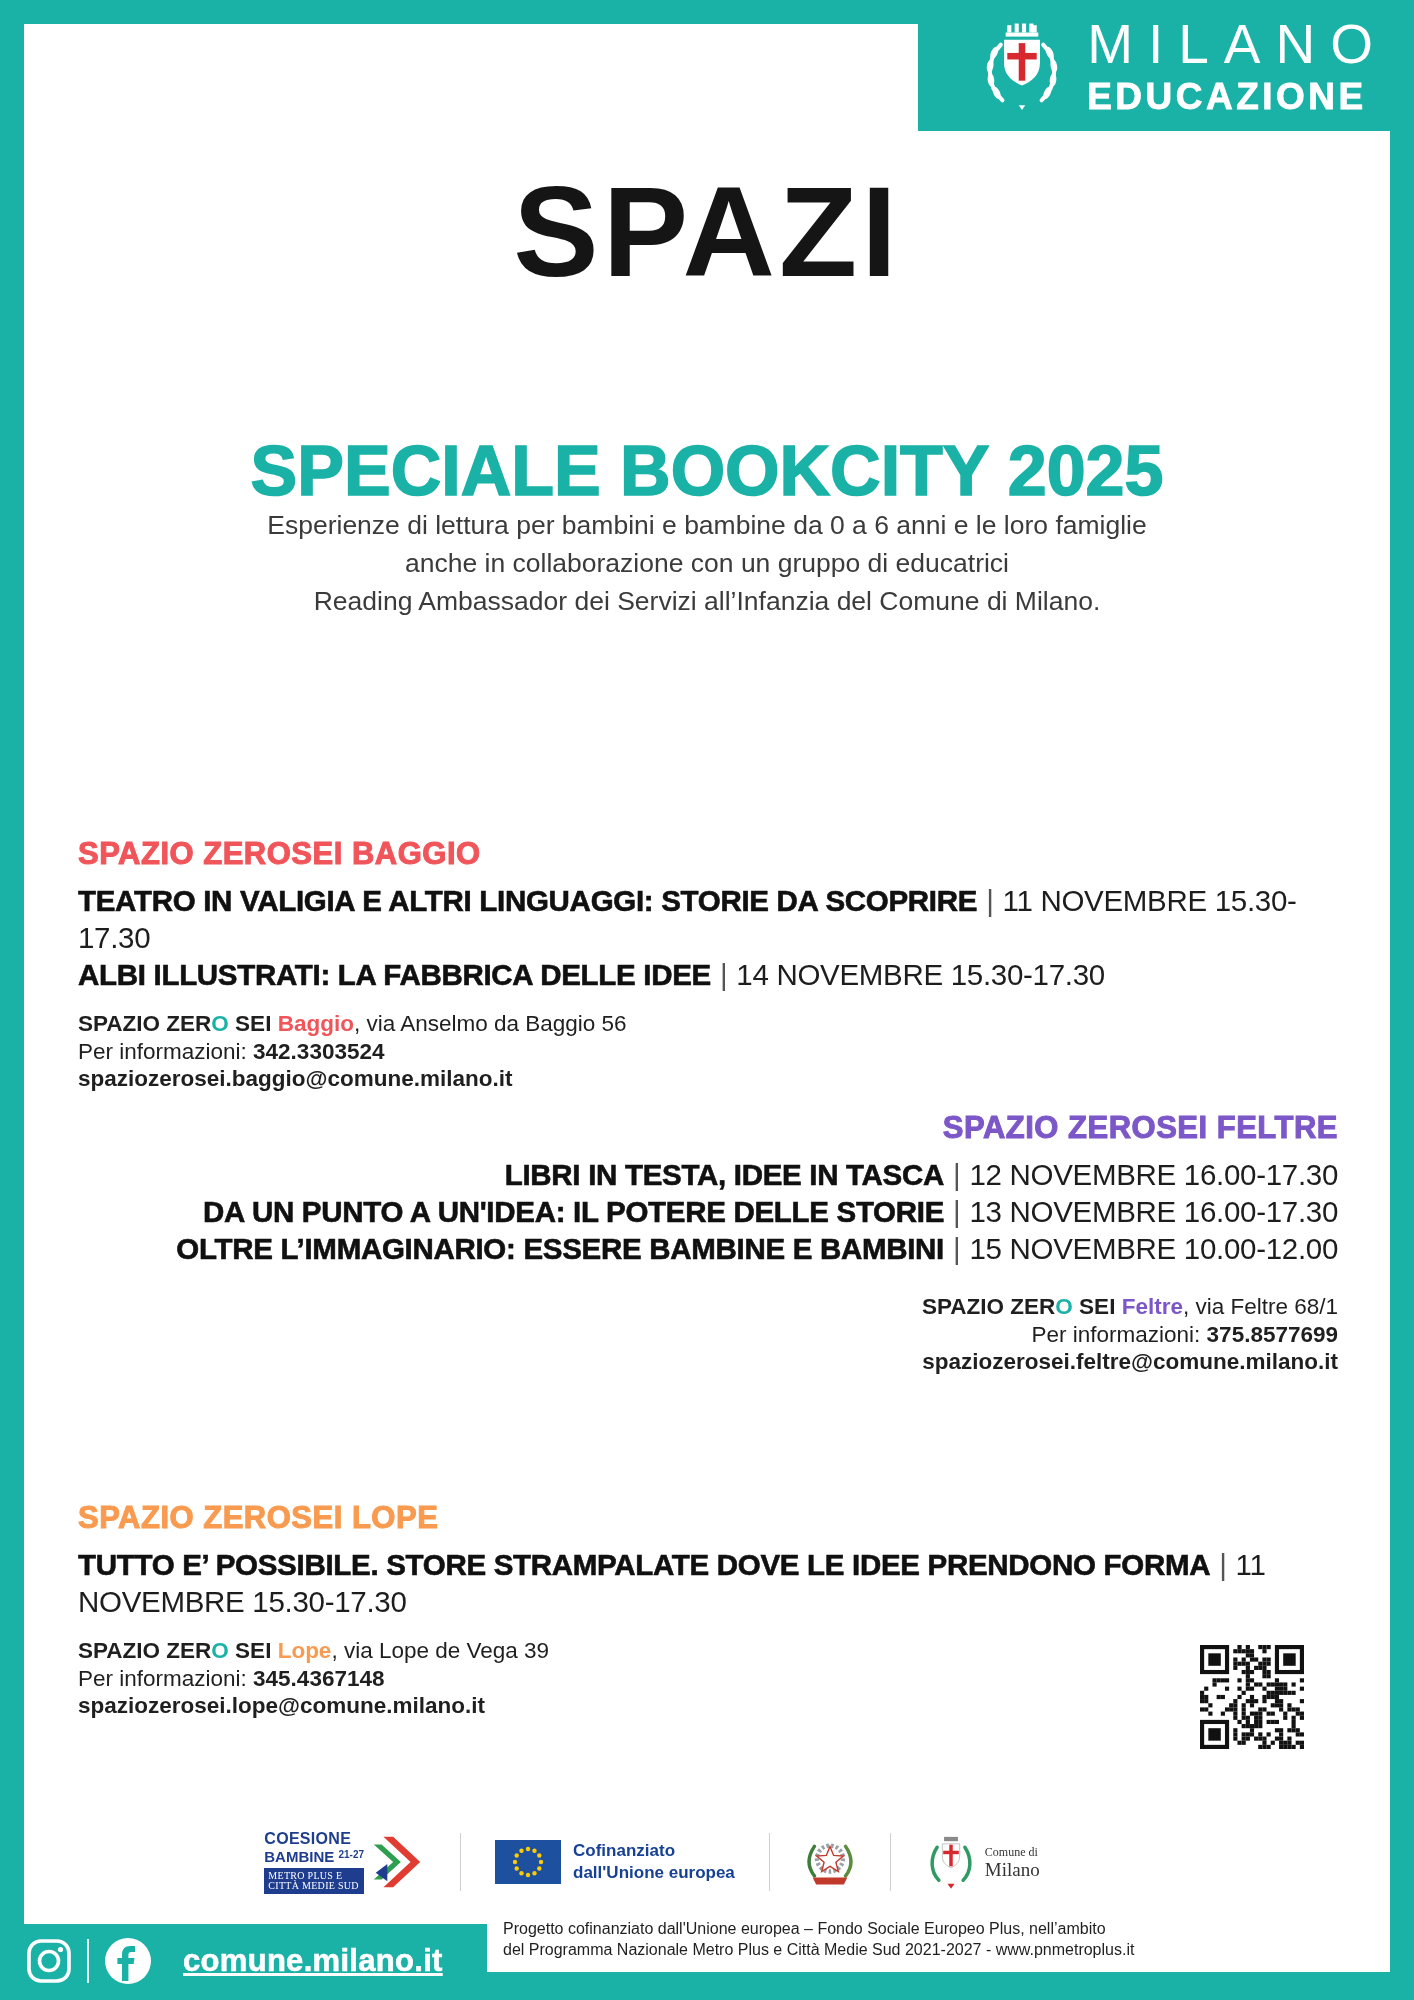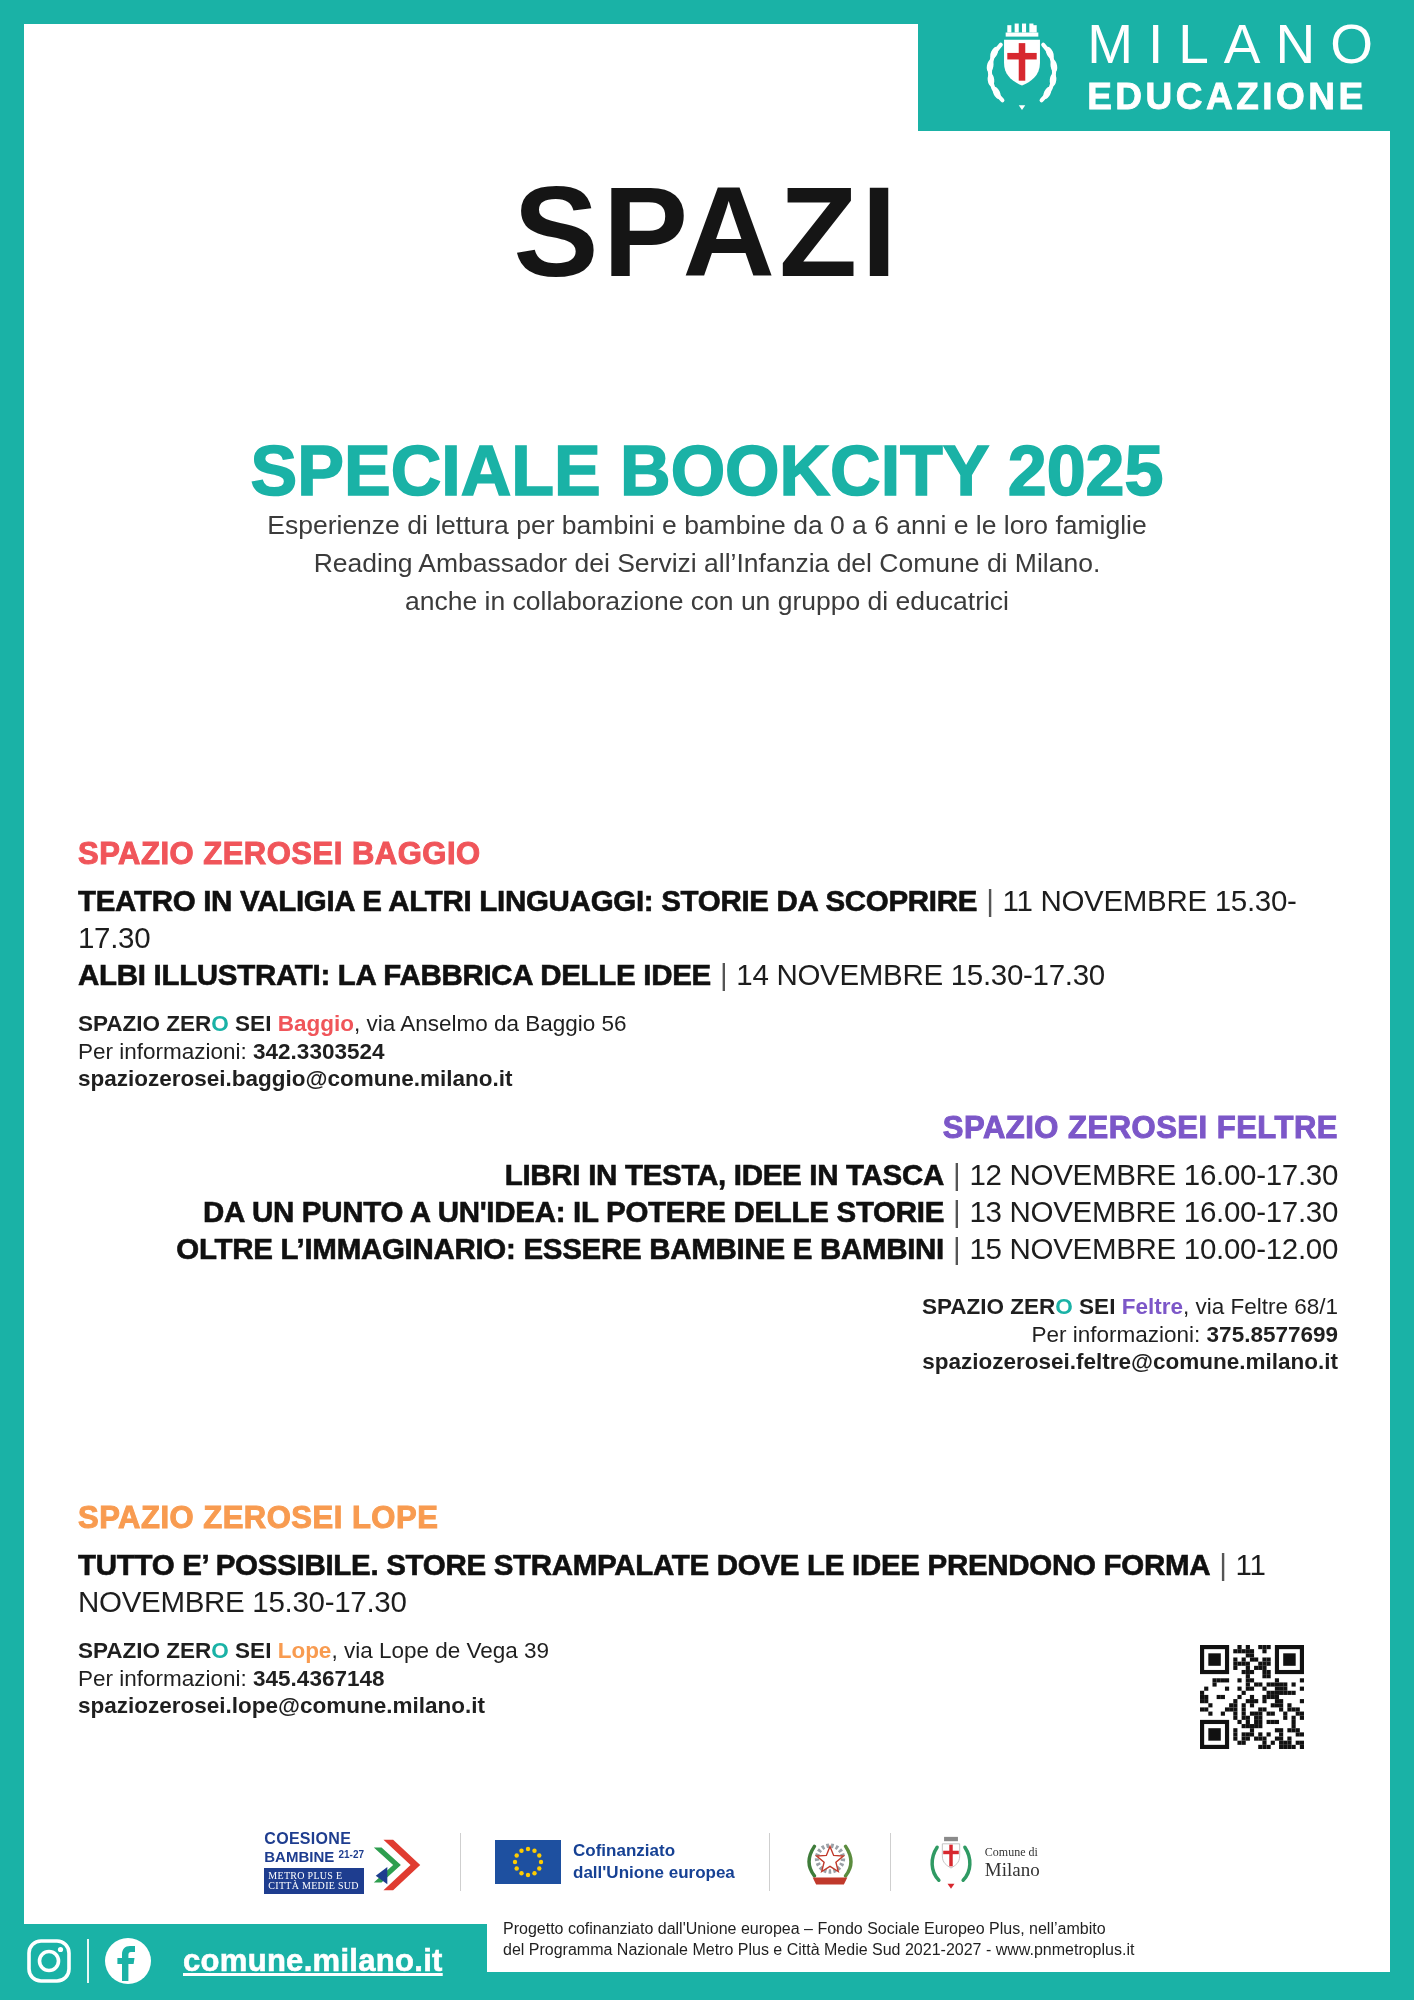--- a/index.html
+++ b/index.html
@@ -55,21 +55,21 @@
   .c-strong{font-weight:700;}
 
   
   .qr{position:absolute;left:1200px;top:1645px;width:104px;height:104px;background:#fff;}
   .qr svg{width:104px;height:104px;display:block;}
 
   
   .logos{position:absolute;left:24px;top:1822px;width:1366px;height:80px;display:flex;
          align-items:center;justify-content:center;gap:34px;transform:translateX(-55px);}
   .logo-div{width:1px;height:58px;background:#cfcfcf;}
-  .coesione{display:flex;align-items:flex-end;gap:4px;}
+  .coesione{display:flex;align-items:center;gap:4px;}
   .coe-txt{display:flex;flex-direction:column;line-height:1;}
   .coe-l1{color:#1E3D8F;font-weight:700;font-size:16px;letter-spacing:0.3px;}
   .coe-l2{color:#1E3D8F;font-weight:700;font-size:15px;margin-top:2px;}
   .coe-sup{font-size:10px;vertical-align:4px;}
   .coe-box{background:#1E3D8F;color:#fff;font-size:10px;line-height:10px;padding:3px 4px;margin-top:4px;
            font-family:"Liberation Serif",serif;letter-spacing:0.3px;}
   .eu{display:flex;align-items:center;gap:12px;}
   .eu-flag{width:66px;height:44px;background:#1E50A0;position:relative;}
   .eu-flag svg{width:66px;height:44px;display:block;}
   .eu-txt{color:#164194;font-weight:700;font-size:17px;line-height:22px;}
@@ -131,22 +131,22 @@
       <div class="brand-top">MILANO</div>
       <div class="brand-bottom">EDUCAZIONE</div>
     </div>
   </div>
 
   <div class="t1">SPAZI</div>
   <div class="subtitle">SPECIALE BOOKCITY 2025</div>
 
   <div class="intro">
     <div>Esperienze di lettura per bambini e bambine da 0 a 6 anni e le loro famiglie</div>
+    <div>anche in collaborazione con un gruppo di educatrici</div>
     <div>Reading Ambassador dei Servizi all’Infanzia del Comune di Milano.</div>
-    <div>anche in collaborazione con un gruppo di educatrici</div>
   </div>
 
   <div class="section sec-baggio">
     <div class="sec-heading hd-baggio">SPAZIO ZEROSEI BAGGIO</div>
     <div class="events">
       <span class="ev-title">TEATRO IN VALIGIA E ALTRI LINGUAGGI: STORIE DA SCOPRIRE</span><span class="ev-sep">|</span><span class="ev-date">11 NOVEMBRE 15.30-17.30</span><br>
       <span class="ev-title">ALBI ILLUSTRATI: LA FABBRICA DELLE IDEE</span><span class="ev-sep">|</span><span class="ev-date">14 NOVEMBRE 15.30-17.30</span>
     </div>
     <div class="contact">
       <div><span class="c-bold">SPAZIO ZER</span><span class="c-o">O</span><span class="c-bold"> SEI </span><span class="c-name nm-baggio">Baggio</span><span class="c-reg">, via Anselmo da Baggio 56</span></div>

